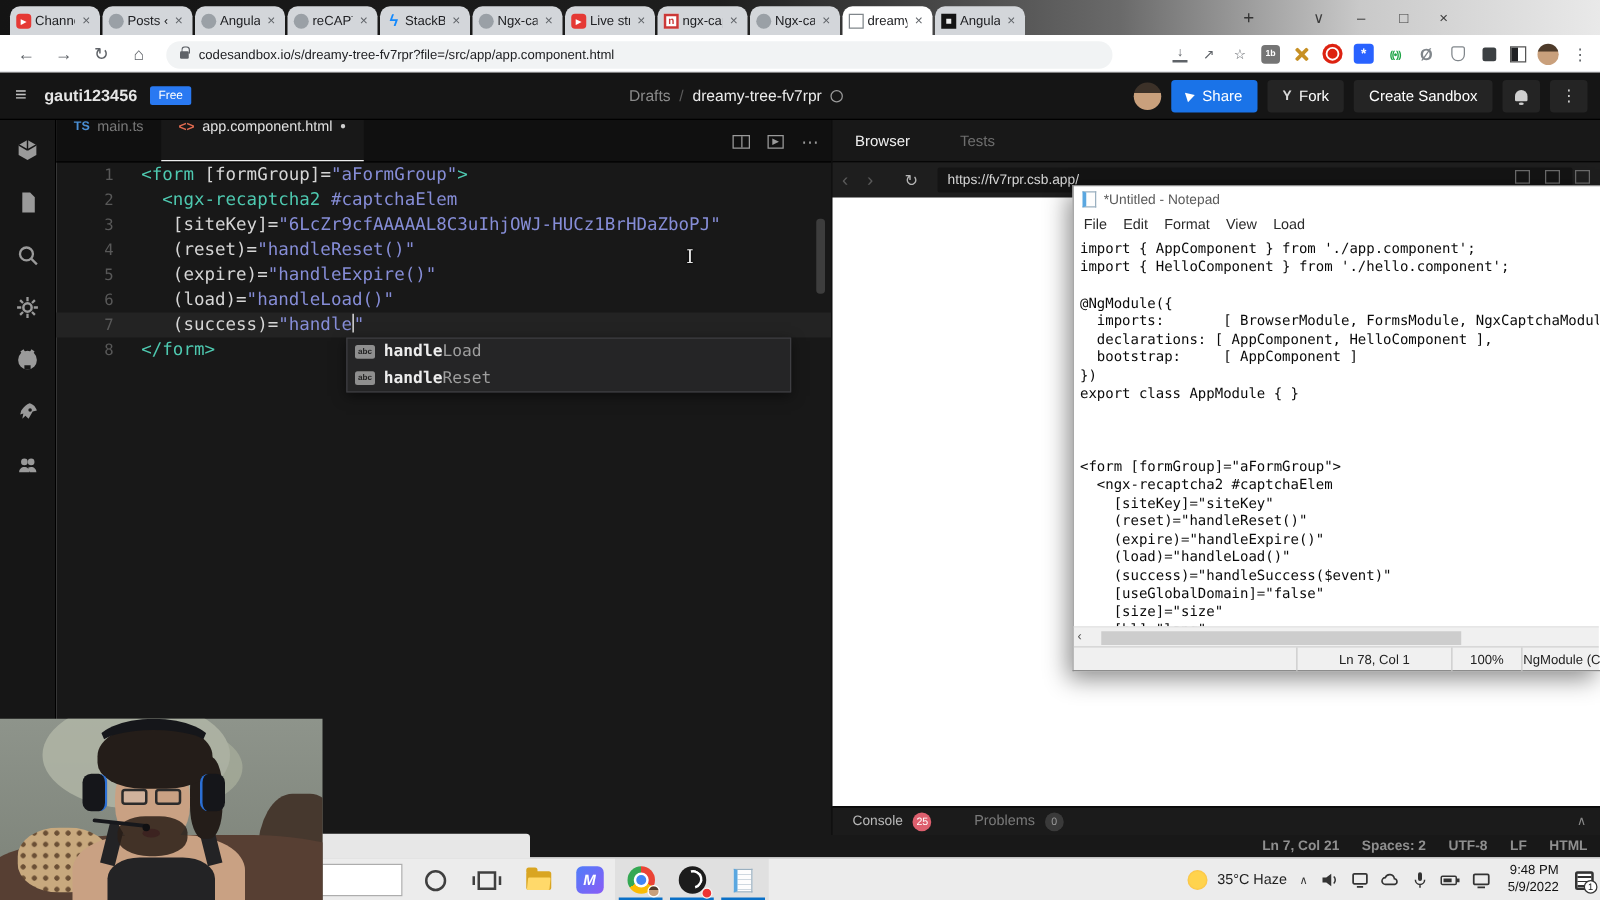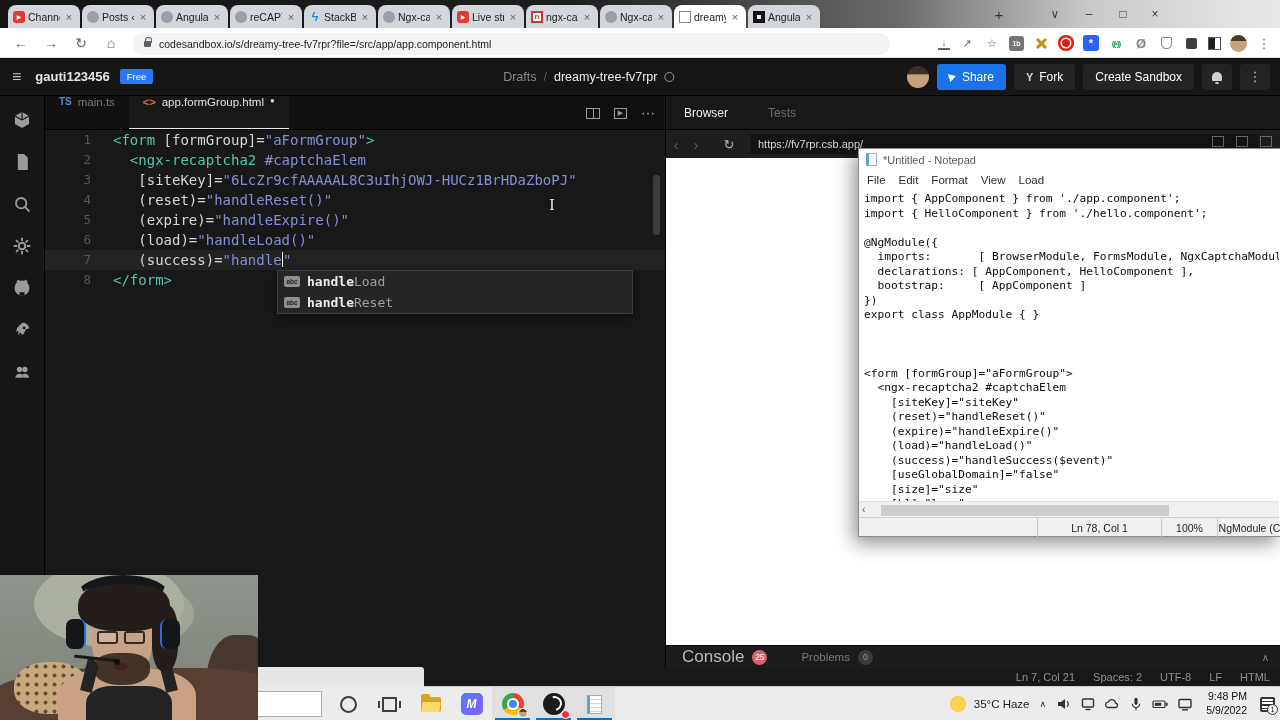--- a/index.html
+++ b/index.html
@@ -120,21 +120,21 @@
   .pvnav { position:absolute; left:0; top:34px; width:615px; height:28px; background:#1e1e1e; display:flex; align-items:center; }
   .pv-arrow { color:#5a5a5a; font-size:15px; width:20px; text-align:center; }
   .pv-refresh { color:#b5b5b5; font-size:13px; width:26px; text-align:center; margin-left:10px; }
   .pv-url { margin-left:8px; width:508px; height:20px; background:#141414; border-radius:2px; display:flex;
     align-items:center; padding-left:8px; color:#d5d5d5; font-size:11px; }
   .pv-icons { position:absolute; right:8px; top:40px; display:flex; gap:12px; }
   .pv-mini { width:12px; height:11px; border:1px solid #6a6a6a; }
   .pvcontent { position:absolute; left:0; top:62px; width:615px; height:487px; background:#ffffff; }
   .consolebar { position:absolute; left:0; top:549px; width:615px; height:23px; background:#1b1b1b; border-top:1px solid #000;
     display:flex; align-items:center; padding-left:16px; gap:8px; }
-  .con-label { color:#b9b9b9; font-size:17px; }
+  .con-label { color:#b9b9b9; font-size:11px; }
   .badge-red { width:15px; height:15px; border-radius:50%; background:#dd5f6e; color:#fff; font-size:8.5px;
     display:flex; align-items:center; justify-content:center; }
   .prob-label { color:#7a7a7a; font-size:11.5px; margin-left:26px; }
   .badge-gray { width:15px; height:15px; border-radius:50%; background:#3a3a3a; color:#9a9a9a; font-size:8.5px;
     display:flex; align-items:center; justify-content:center; }
   .con-chev { position:absolute; right:12px; color:#8a8a8a; font-size:10px; }
 
   
   .notepad { left:858px; top:148px; width:422px; height:389px; background:#fff; border:1px solid #8c8c8c; border-right:none;
     box-shadow:-4px 6px 18px rgba(0,0,0,.45); z-index:5; }
@@ -149,21 +149,21 @@
   .np-hscroll { position:absolute; left:0; bottom:19px; width:420px; height:16px; background:#f0f0f0; border-top:1px solid #e2e2e2; }
   .np-harrow { position:absolute; left:3px; top:2px; color:#555; font-size:10px; }
   .np-thumb { position:absolute; left:22px; right:110px; top:2.5px; height:11px; background:#cdcdcd; }
   .np-status { position:absolute; left:0; bottom:0; width:420px; height:19px; background:#f0f0f0; border-top:1px solid #d0d0d0;
     font-size:10.5px; color:#222; }
   .np-cell { position:absolute; top:0; height:19px; display:flex; align-items:center; justify-content:center;
     border-left:1px solid #c8c8c8; }
 
   
   .csbstatus { left:0; top:668px; width:1280px; height:18px; background:#181818; display:flex; align-items:center;
-    justify-content:flex-end; gap:18px; padding-right:10px; font-size:11px; color:#8f8f8f; }
+    justify-content:flex-end; gap:18px; padding-right:10px; font-size:11px; color:#8f8f8f;font-weight:bold; }
 
   
   .flyout { left:252px; top:667px; width:172px; height:20px; background:#e7e7e7; border-radius:0 3px 0 0; z-index:4; }
 
   
   .taskbar { left:0; top:686px; width:1280px; height:34px; background:#ececec; border-top:1px solid #cfcfcf; z-index:3; }
   .tb-search { position:absolute; left:230px; top:4px; width:92px; height:26px; background:#fff; border:1px solid #adadad; }
   .tb-row { position:absolute; left:328px; top:0; height:34px; display:flex; }
   .tb-cell { width:41px; height:34px; display:flex; align-items:center; justify-content:center; position:relative; }
   .tb-cell.active { background:rgba(0,0,0,0.05); }
@@ -390,21 +390,21 @@
 </div>
 
 <div class="abs editor">
   <div class="edtabs">
     <div class="edtab">
       <span class="ts-badge">TS</span>
       <span>main.ts</span>
     </div>
     <div class="edtab active">
       <span class="ng-badge">&lt;&gt;</span>
-      <span>app.formGroup.html</span>
+      <span>app.component.html</span>
       <span class="dirty">●</span>
     </div>
     <div class="edtab-icons">
       <span class="ic-split"></span>
       <span class="ic-run">▶</span>
       <span style="font-size:14px;">⋯</span>
     </div>
   </div>
   <div class="code">
     <div class="code-line"><span class="lineno">1</span><span class="ctext"><span class="c-tag">&lt;form</span><span class="c-attr"> [formGroup]=</span><span class="c-str">"aFormGroup"</span><span class="c-tag">&gt;</span></span></div>

